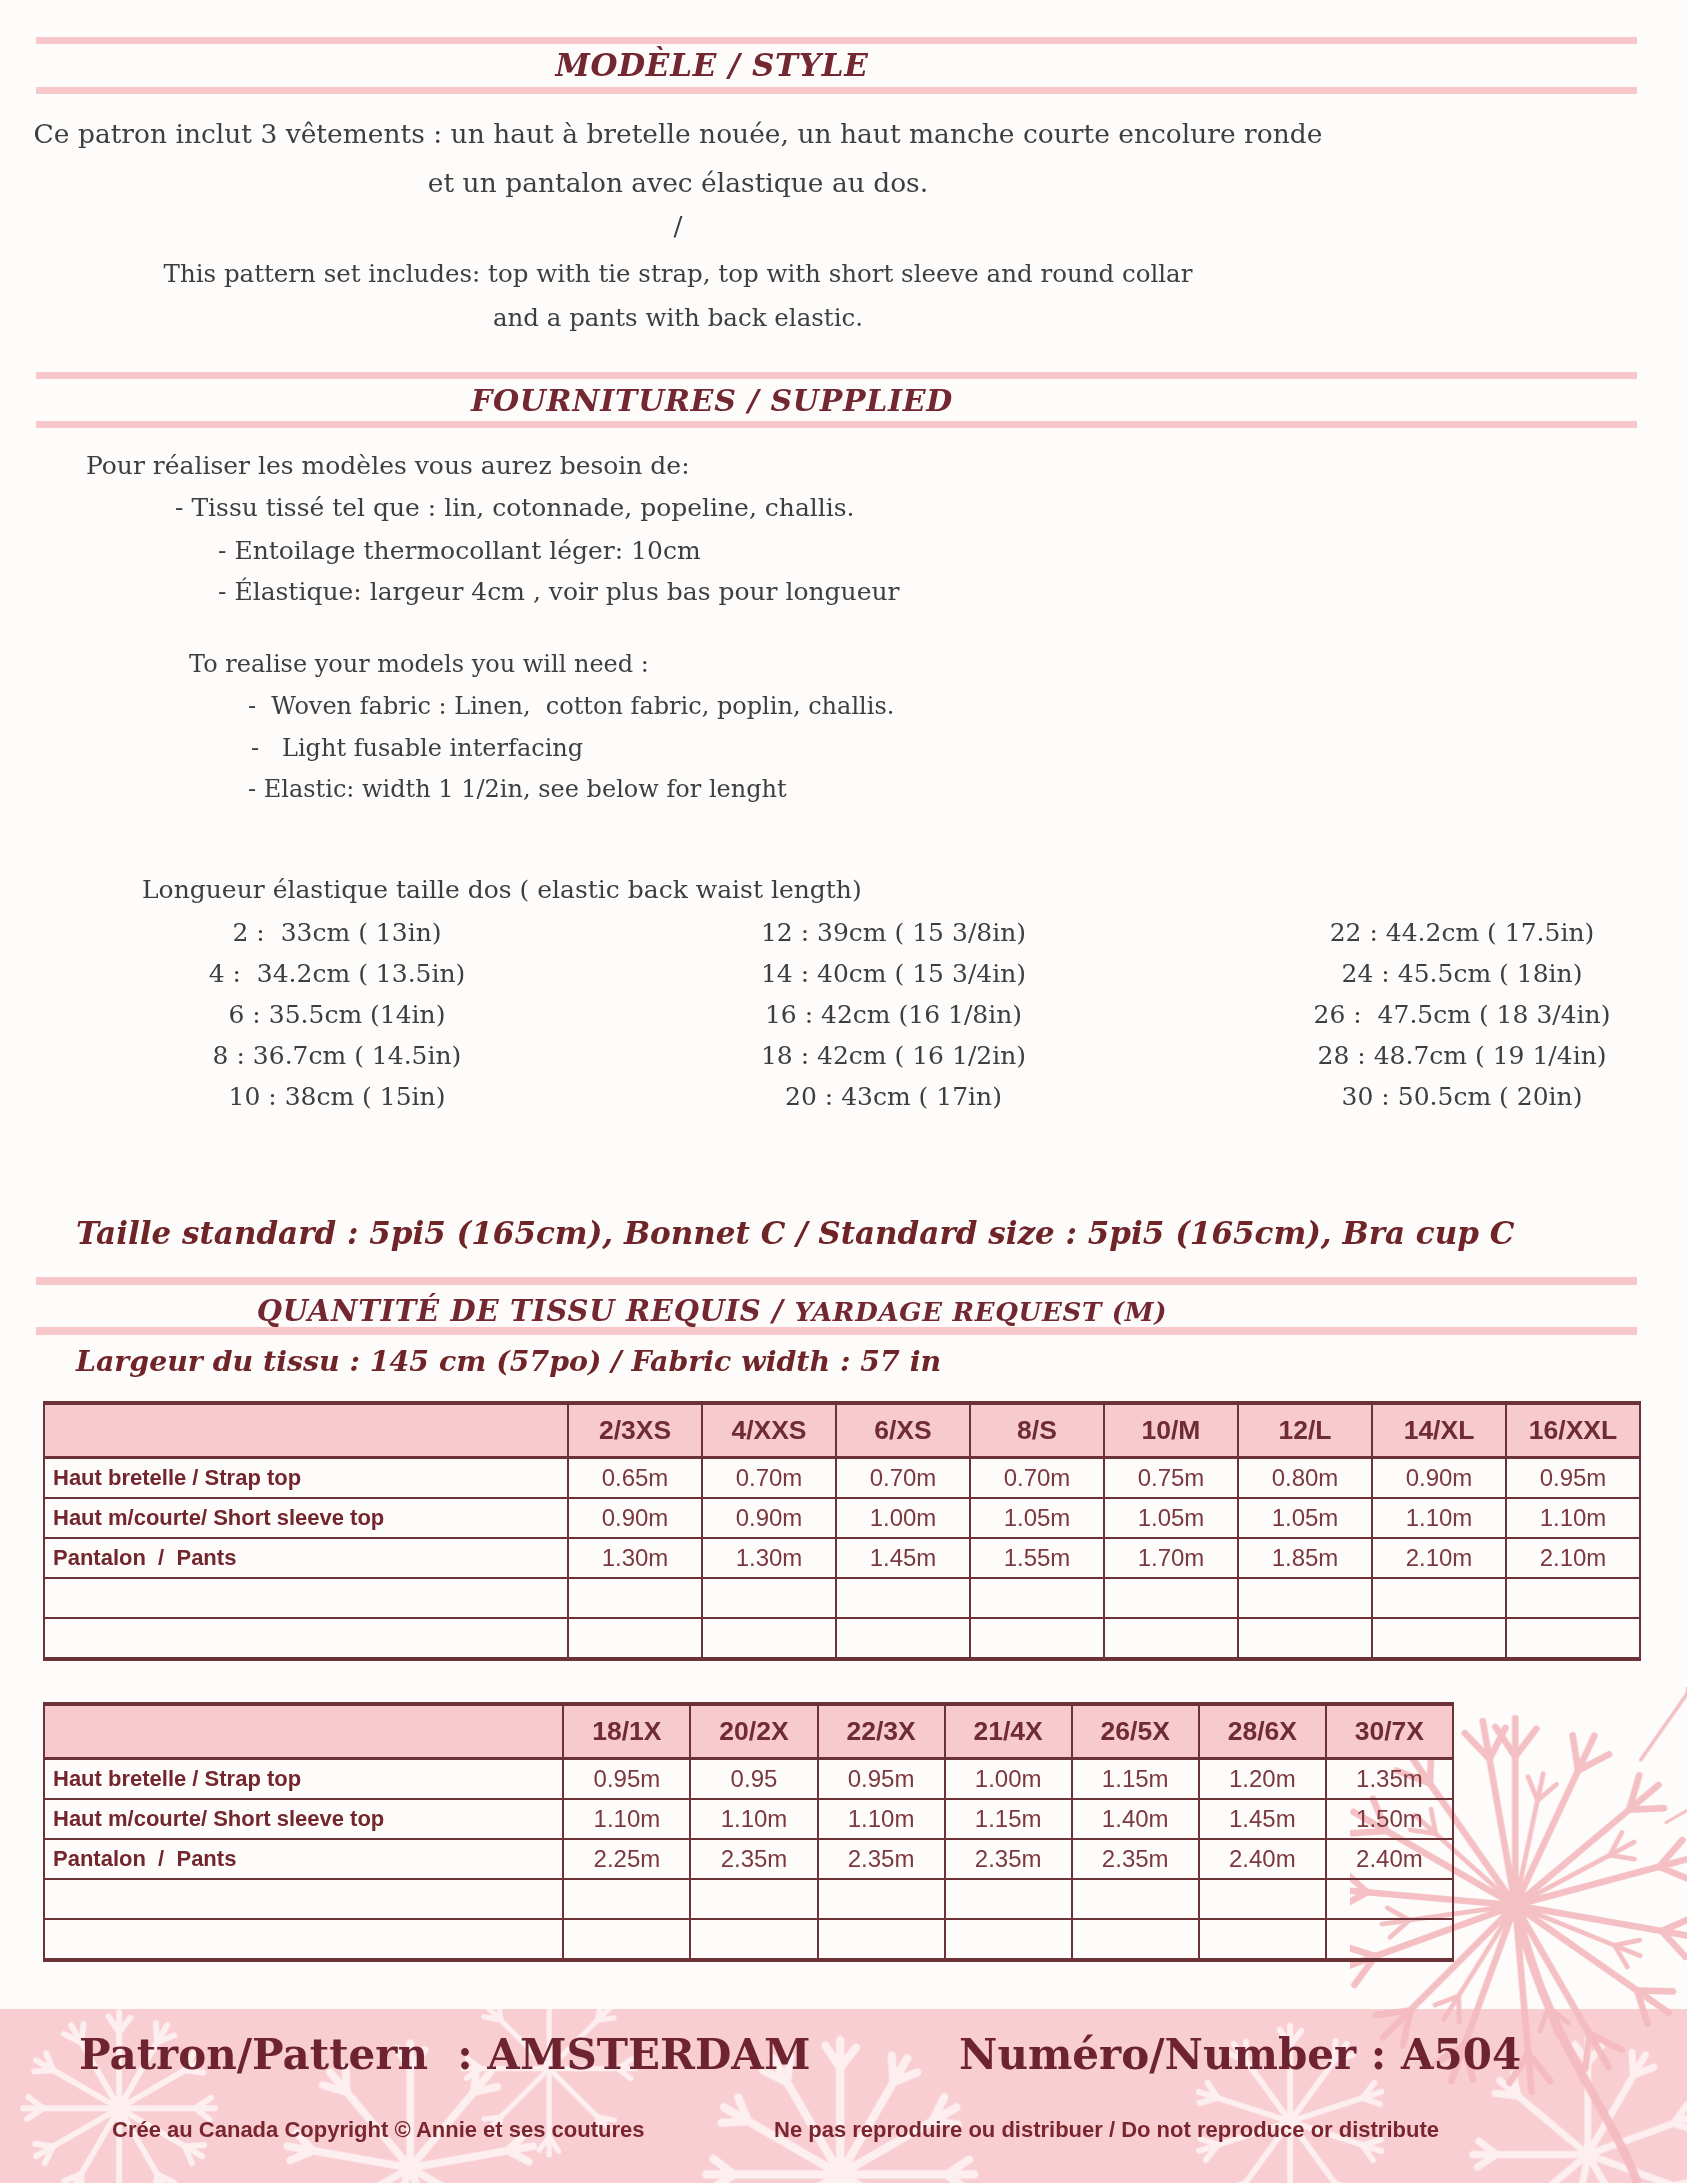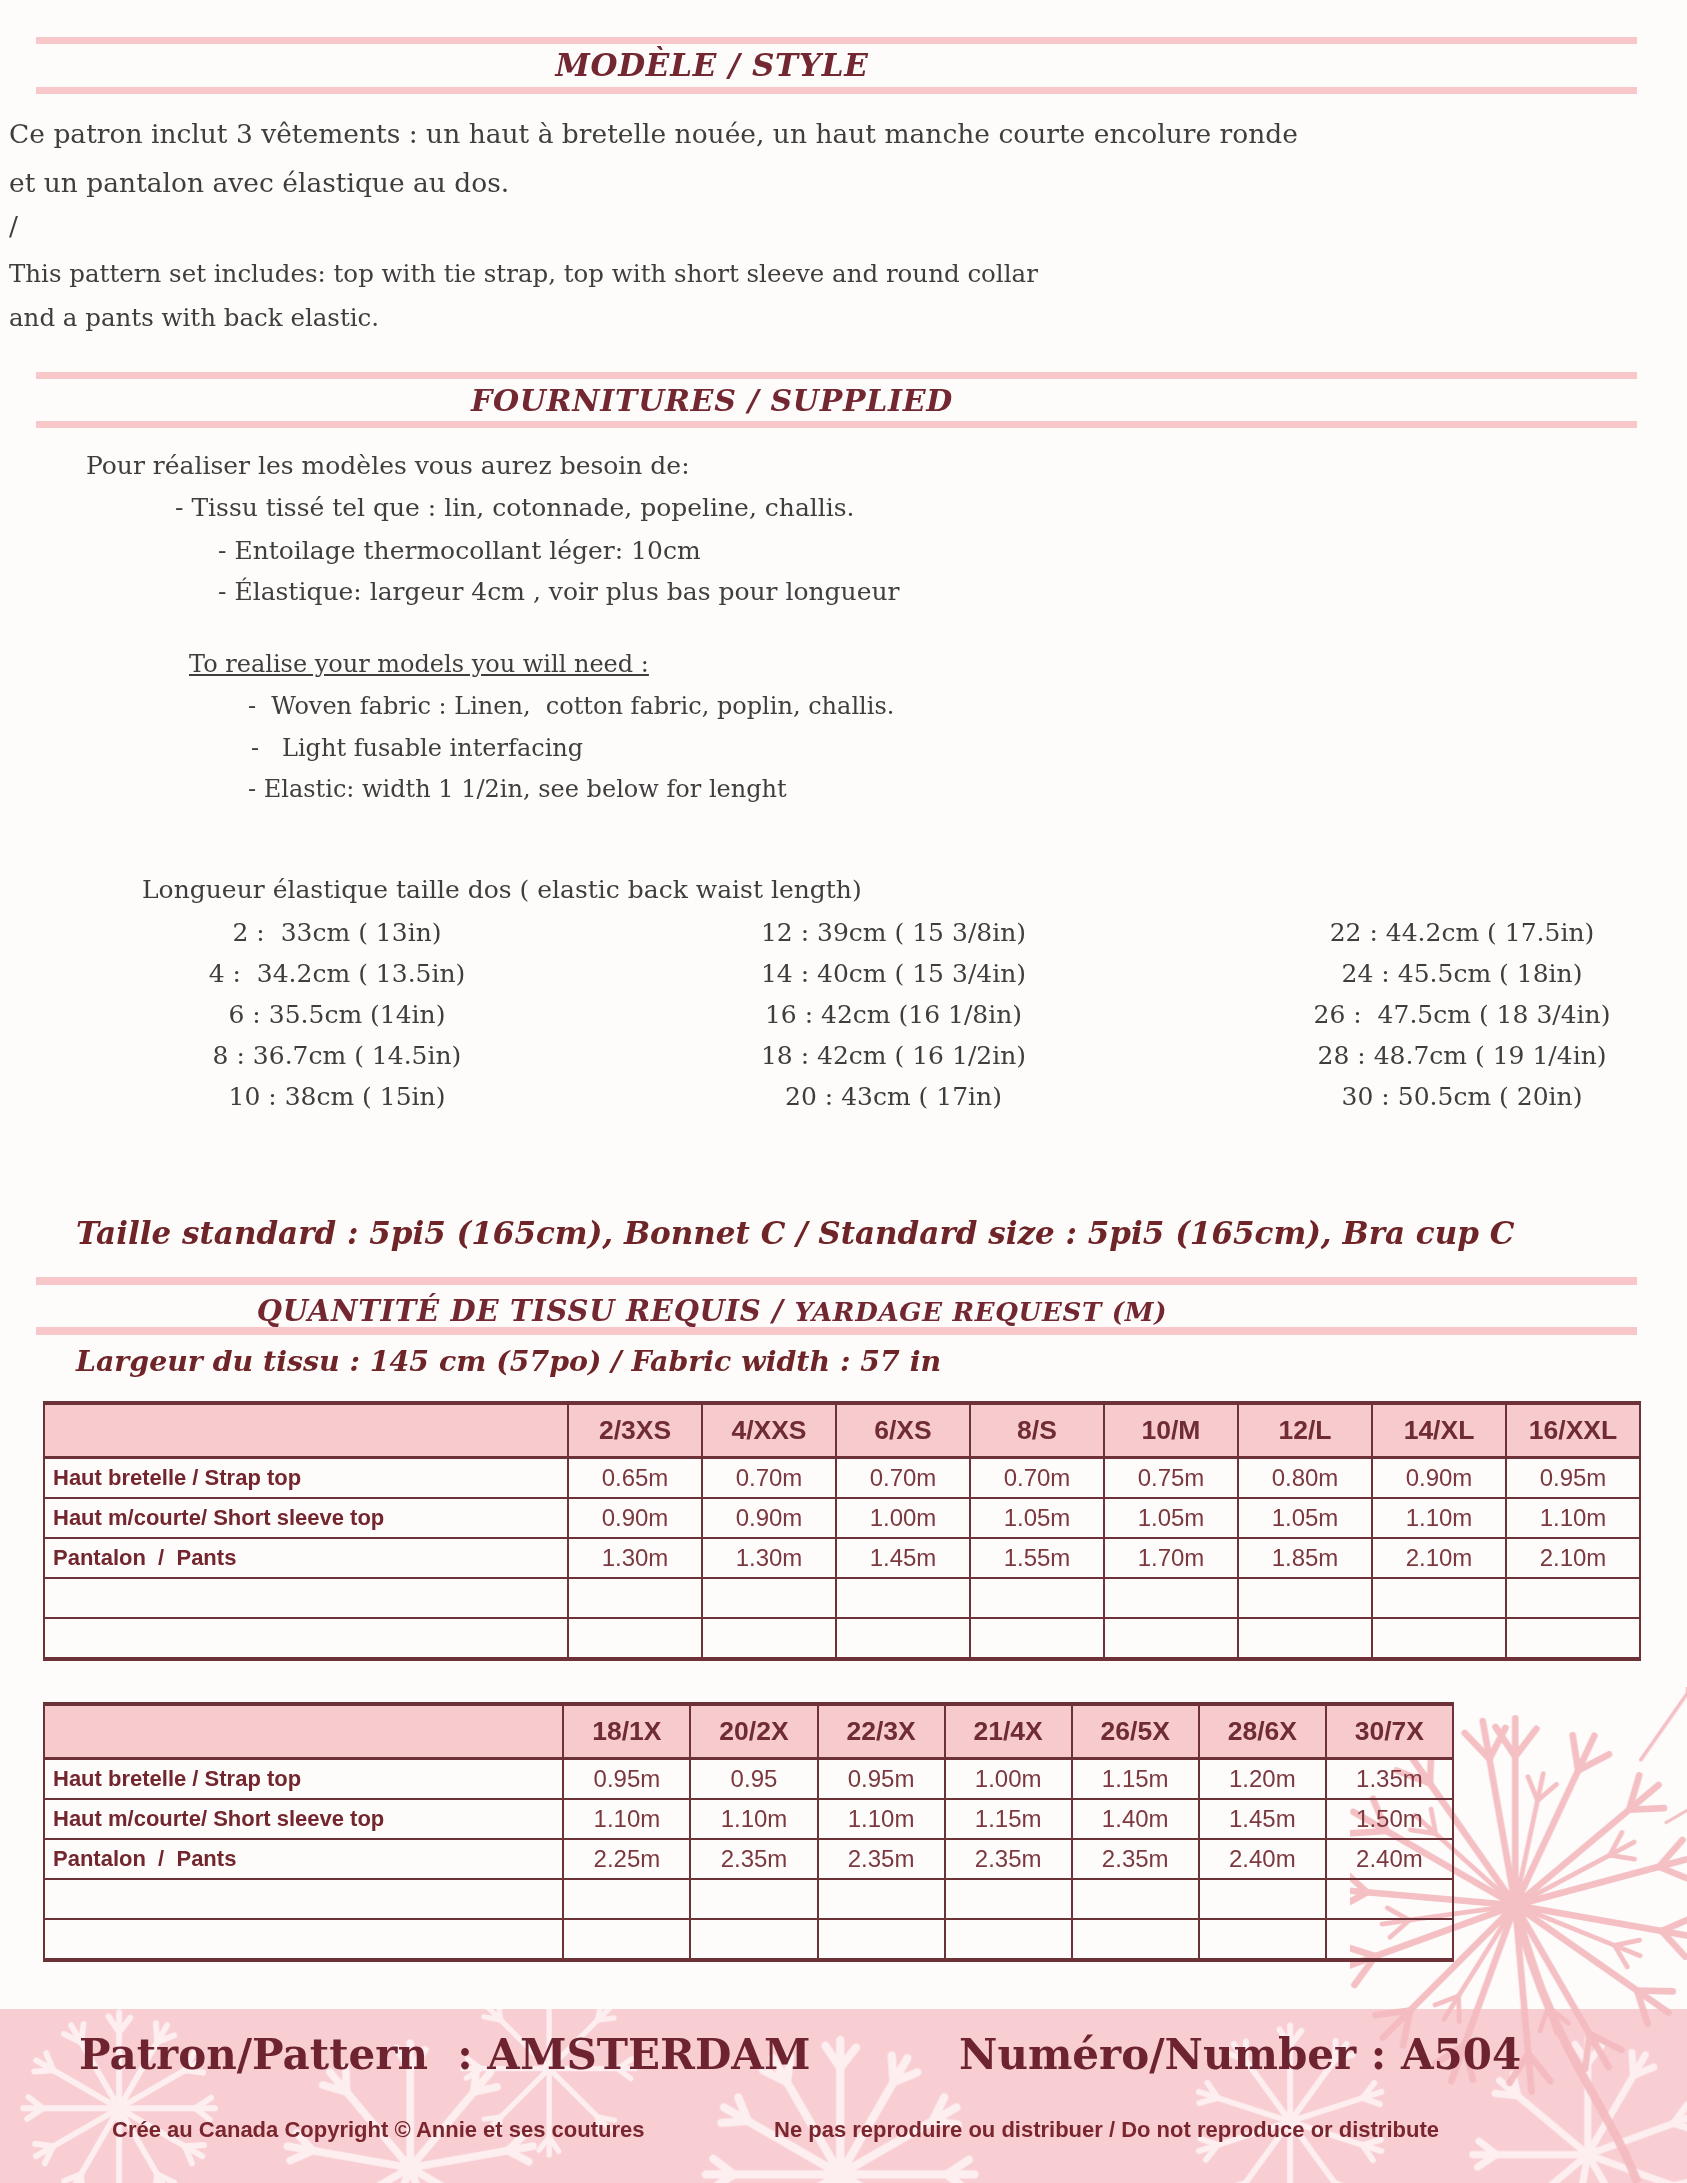--- a/index.html
+++ b/index.html
@@ -16,33 +16,33 @@
 
   .sec-title {
     position:absolute; left:0; width:1424px; text-align:center;
     font-style:italic; font-weight:bold; color:#722731; letter-spacing:0.7px;
   }
   #title-style { top:44px; font-size:31px; line-height:42px; }
   #title-supplies { top:380px; font-size:30px; line-height:42px; }
   #title-yardage { top:1285px; font-size:29px; line-height:52px; }
   #title-yardage .sub { font-size:26px; }
 
-  .center-line { position:absolute; left:9px; width:1356px; text-align:left; }
+  .center-line { position:absolute; left:0; width:1356px; text-align:center; }
   #fr-line1 { top:118px; font-size:26.5px; }
   #fr-line2 { top:167px; font-size:26.5px; }
   #para-divider { top:210px; font-size:26.5px; }
   #en-line1 { top:259px; font-size:24.5px; }
   #en-line2 { top:303px; font-size:24.5px; }
 
   .left-line { position:absolute; font-size:25px; }
   #sup-fr-intro { top:451px; left:86px; }
   #sup-fr-b1 { top:493px; left:175px; }
   #sup-fr-b2 { top:536px; left:218px; }
   #sup-fr-b3 { top:577px; left:218px; }
-  #sup-en-intro { top:650px; left:189px; font-size:24px;text-decoration:underline; }
+  #sup-en-intro { top:650px; left:189px; font-size:24px; }
   #sup-en-b1 { top:692px; left:248px; font-size:24px; }
   #sup-en-b2 { top:734px; left:251px; font-size:24px; }
   #sup-en-b3 { top:775px; left:248px; font-size:24px; }
   #elastic-heading { top:875px; left:142px; font-size:25px; }
 
   .ecol { position:absolute; top:912px; text-align:center; font-size:25px; }
   .ecol .eline { line-height:41px; white-space:pre-wrap; }
   #ecol1 { left:152px; width:370px; }
   #ecol2 { left:675px; width:437px; }
   #ecol3 { left:1237px; width:450px; }

